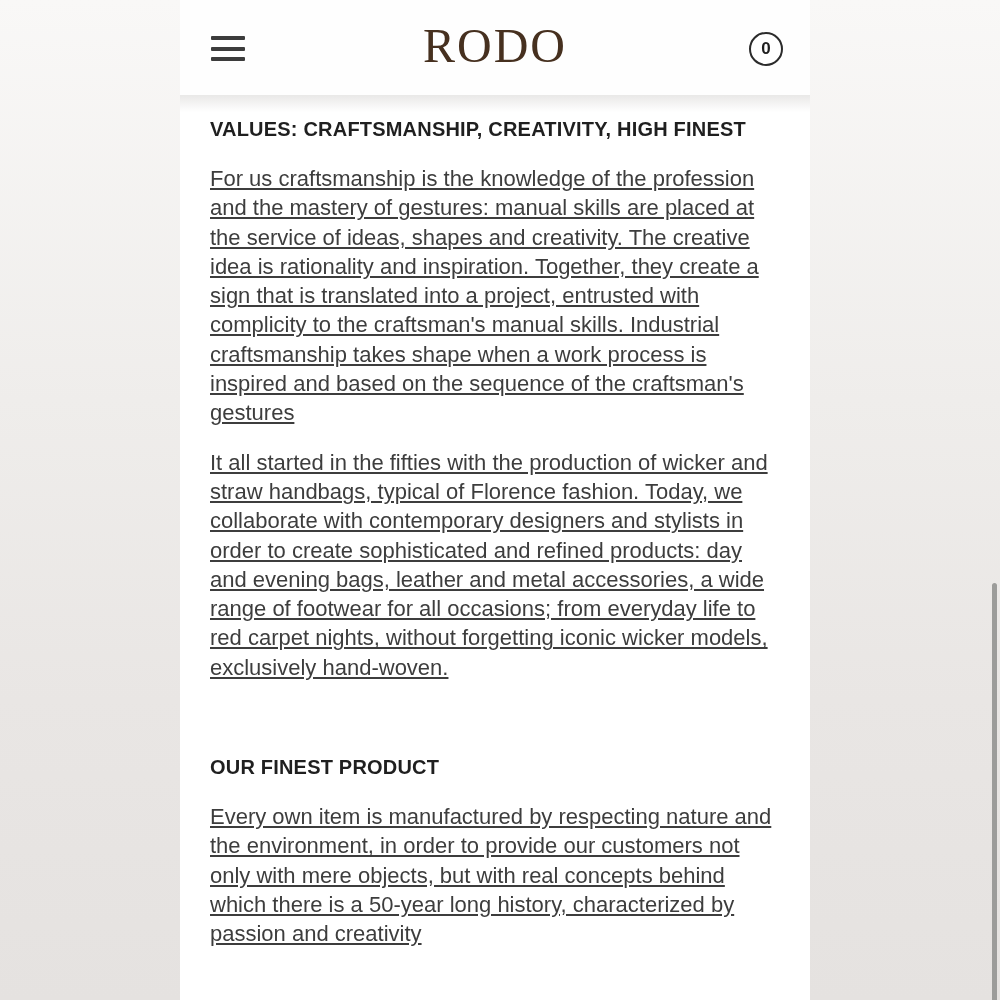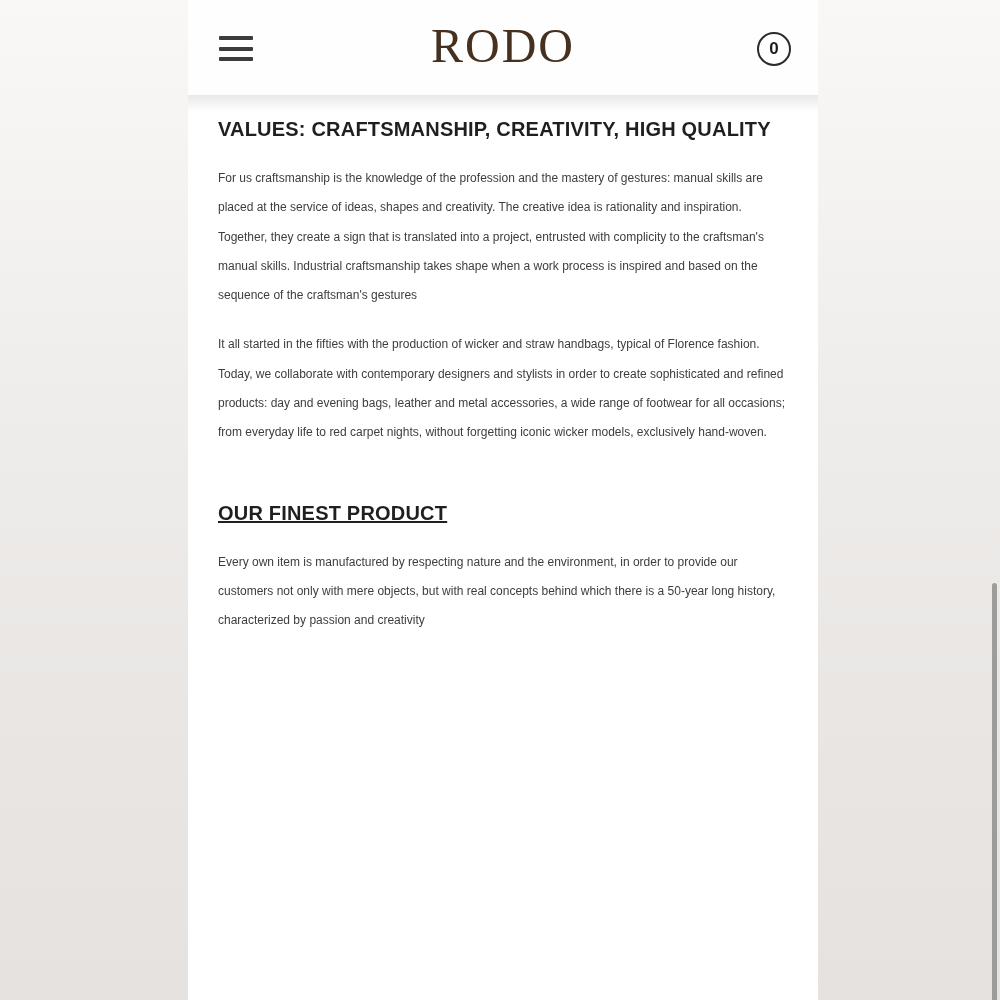--- a/index.html
+++ b/index.html
@@ -3,21 +3,21 @@
 <meta charset="utf-8">
 <style>
   * { box-sizing: border-box; }
   html, body { margin: 0; padding: 0; }
   body {
     width: 1000px; height: 1000px; overflow: hidden; position: relative;
     background: linear-gradient(180deg, #f9f8f7 0%, #efedeb 40%, #e9e6e4 70%, #e5e2e0 100%);
     font-family: "Liberation Sans", sans-serif;
   }
   .phone-card {
-    position: absolute; left: 188px; top: 0; width: 630px; height: 1000px;
+    position: absolute; left: 180px; top: 0; width: 630px; height: 1000px;
     background: #ffffff;
   }
   .site-header {
     position: relative; height: 95px; background: #fefefe;
   }
   .burger {
     position: absolute; left: 31px; top: 36px; width: 34px; height: 25px;
     display: flex; flex-direction: column; justify-content: space-between; cursor: pointer;
   }
   .burger span { display: block; height: 4px; background: #3c3c3c; border-radius: 1px; }
@@ -36,23 +36,23 @@
   .header-shadow {
     height: 17px;
     background: linear-gradient(180deg, #e9e8e7 0%, rgba(255,255,255,0) 100%);
   }
   .content { padding: 0 30px; }
   .section-heading {
     margin: 0; font-size: 20px; font-weight: 700; color: #1f1f1f;
     line-height: 30px; letter-spacing: 0.2px;
   }
   .heading-values { margin-top: 2px; }
-  .heading-finest { margin-top: 50px; text-decoration: underline; }
+  .heading-finest { margin-top: 70px; }
   .body-para {
-    margin: 20px 0 0 0; font-size: 12px; line-height: 29.3px; color: #3d3d3d;
+    margin: 20px 0 0 0; font-size: 22px; line-height: 29.3px; color: #3d3d3d; text-decoration: underline;
   }
   .scrollbar-thumb {
     position: absolute; left: 992px; top: 583px; width: 5px; height: 420px;
     background: #9c9c9a; border-radius: 3px;
   }
 </style>
 </head>
 <body>
 
 <div class="phone-card">
@@ -65,21 +65,21 @@
     </div>
     <div class="logo">RODO</div>
     <div class="cart-counter">
       <span>0</span>
     </div>
   </header>
 
   <div class="header-shadow"></div>
 
   <main class="content">
-    <h2 class="section-heading heading-values">VALUES: CRAFTSMANSHIP, CREATIVITY, HIGH QUALITY</h2>
+    <h2 class="section-heading heading-values">VALUES: CRAFTSMANSHIP, CREATIVITY, HIGH FINEST</h2>
 
     <p class="body-para">For us craftsmanship is the knowledge of the profession and the mastery of gestures: manual skills are placed at the service of ideas, shapes and creativity. The creative idea is rationality and inspiration.  Together, they create a sign that is translated into a project, entrusted with complicity to the craftsman's manual skills. Industrial craftsmanship takes shape when a work process is inspired and based on the sequence of the craftsman's gestures</p>
 
     <p class="body-para">It all started in the fifties with the production of wicker and straw handbags, typical of Florence fashion. Today, we collaborate with contemporary designers and stylists in order to create sophisticated and refined products: day and evening bags, leather and metal accessories, a wide range of footwear for all occasions; from everyday life to red carpet nights, without forgetting iconic wicker models, exclusively hand-woven.</p>
 
     <h2 class="section-heading heading-finest">OUR FINEST PRODUCT</h2>
 
 
     <p class="body-para">Every own item is manufactured by respecting nature and the environment, in order to provide our customers not only with mere objects, but with real concepts behind which there is a 50-year long history, characterized by passion and creativity</p>
   </main>

